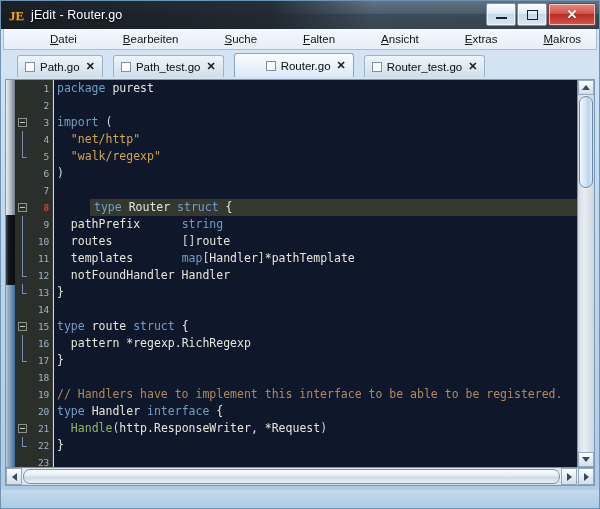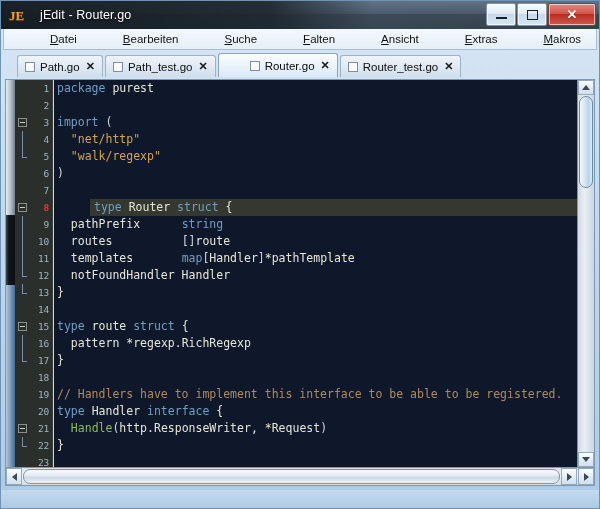--- a/index.html
+++ b/index.html
@@ -22,21 +22,21 @@
     position:relative;height:28px;
     background:linear-gradient(to bottom,#5d6d7d 0%,#44525f 45%,#333f4a 46%,#2d3841 100%);
     overflow:hidden;
   }
   #titlebar::after{
     content:"";position:absolute;left:0;right:0;top:0;height:28px;
     background:linear-gradient(to right,rgba(20,26,32,.92) 0%,rgba(30,38,46,.88) 45%,rgba(120,150,180,.15) 62%,rgba(190,215,238,.05) 100%);
     pointer-events:none;
   }
   #title-left{
-    position:absolute;left:8px;top:0;height:28px;display:flex;align-items:center;gap:16px;z-index:3;
+    position:absolute;left:8px;top:0;height:28px;display:flex;align-items:center;gap:7px;z-index:3;
   }
   #app-icon{
     width:15px;height:15px;position:relative;display:block;
     font-family:"Liberation Serif",serif;font-weight:bold;font-size:13px;
     color:#f0a020;line-height:15px;text-align:center;
     text-shadow:0 1px 0 #7a4a00;
   }
   #title-text{
     color:#ffffff;font-size:12.5px;letter-spacing:.1px;
     text-shadow:0 1px 2px rgba(0,0,0,.85);
@@ -78,21 +78,21 @@
   .menuitem u{text-decoration:underline;}
 
   
   #tabstrip{
     height:25px;margin:2px 2px 0 2px;
     display:flex;align-items:flex-end;padding-left:14px;
     box-sizing:border-box;
   }
   .tab{
     height:21px;display:flex;align-items:center;gap:5px;
-    padding:0 7px;margin-right:2px;
+    padding:0 7px;margin-right:10px;
     border:1px solid #9db4c8;border-bottom:none;
     border-radius:3px 3px 0 0;
     background:linear-gradient(to bottom,#eef4fa 0%,#dfe9f2 55%,#cfdeeb 100%);
     font-size:11.5px;color:#0d0d0d;cursor:default;white-space:nowrap;
   }
   .tab.active{
     height:23px;
     background:linear-gradient(to bottom,#fbfdff 0%,#eaf3fb 50%,#dbe9f6 100%);
     border-color:#8aa6bf;
     padding-left:31px;

